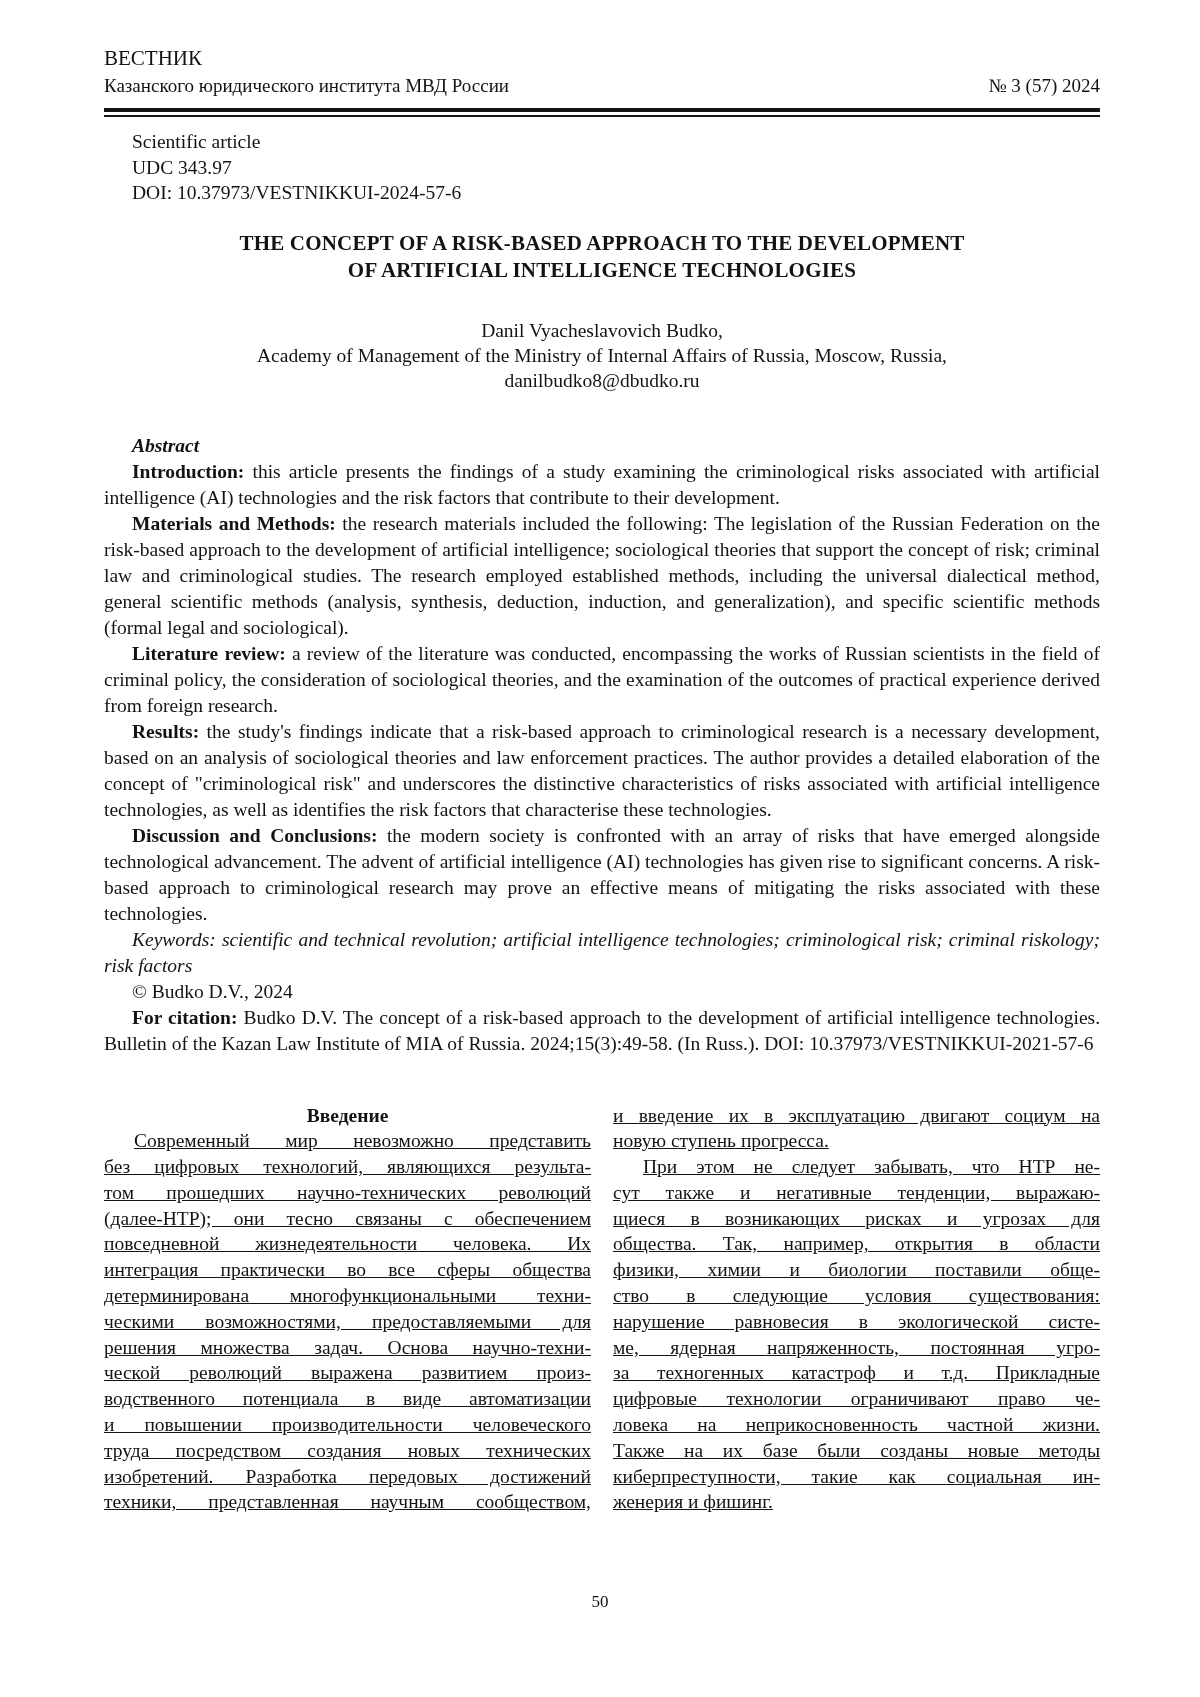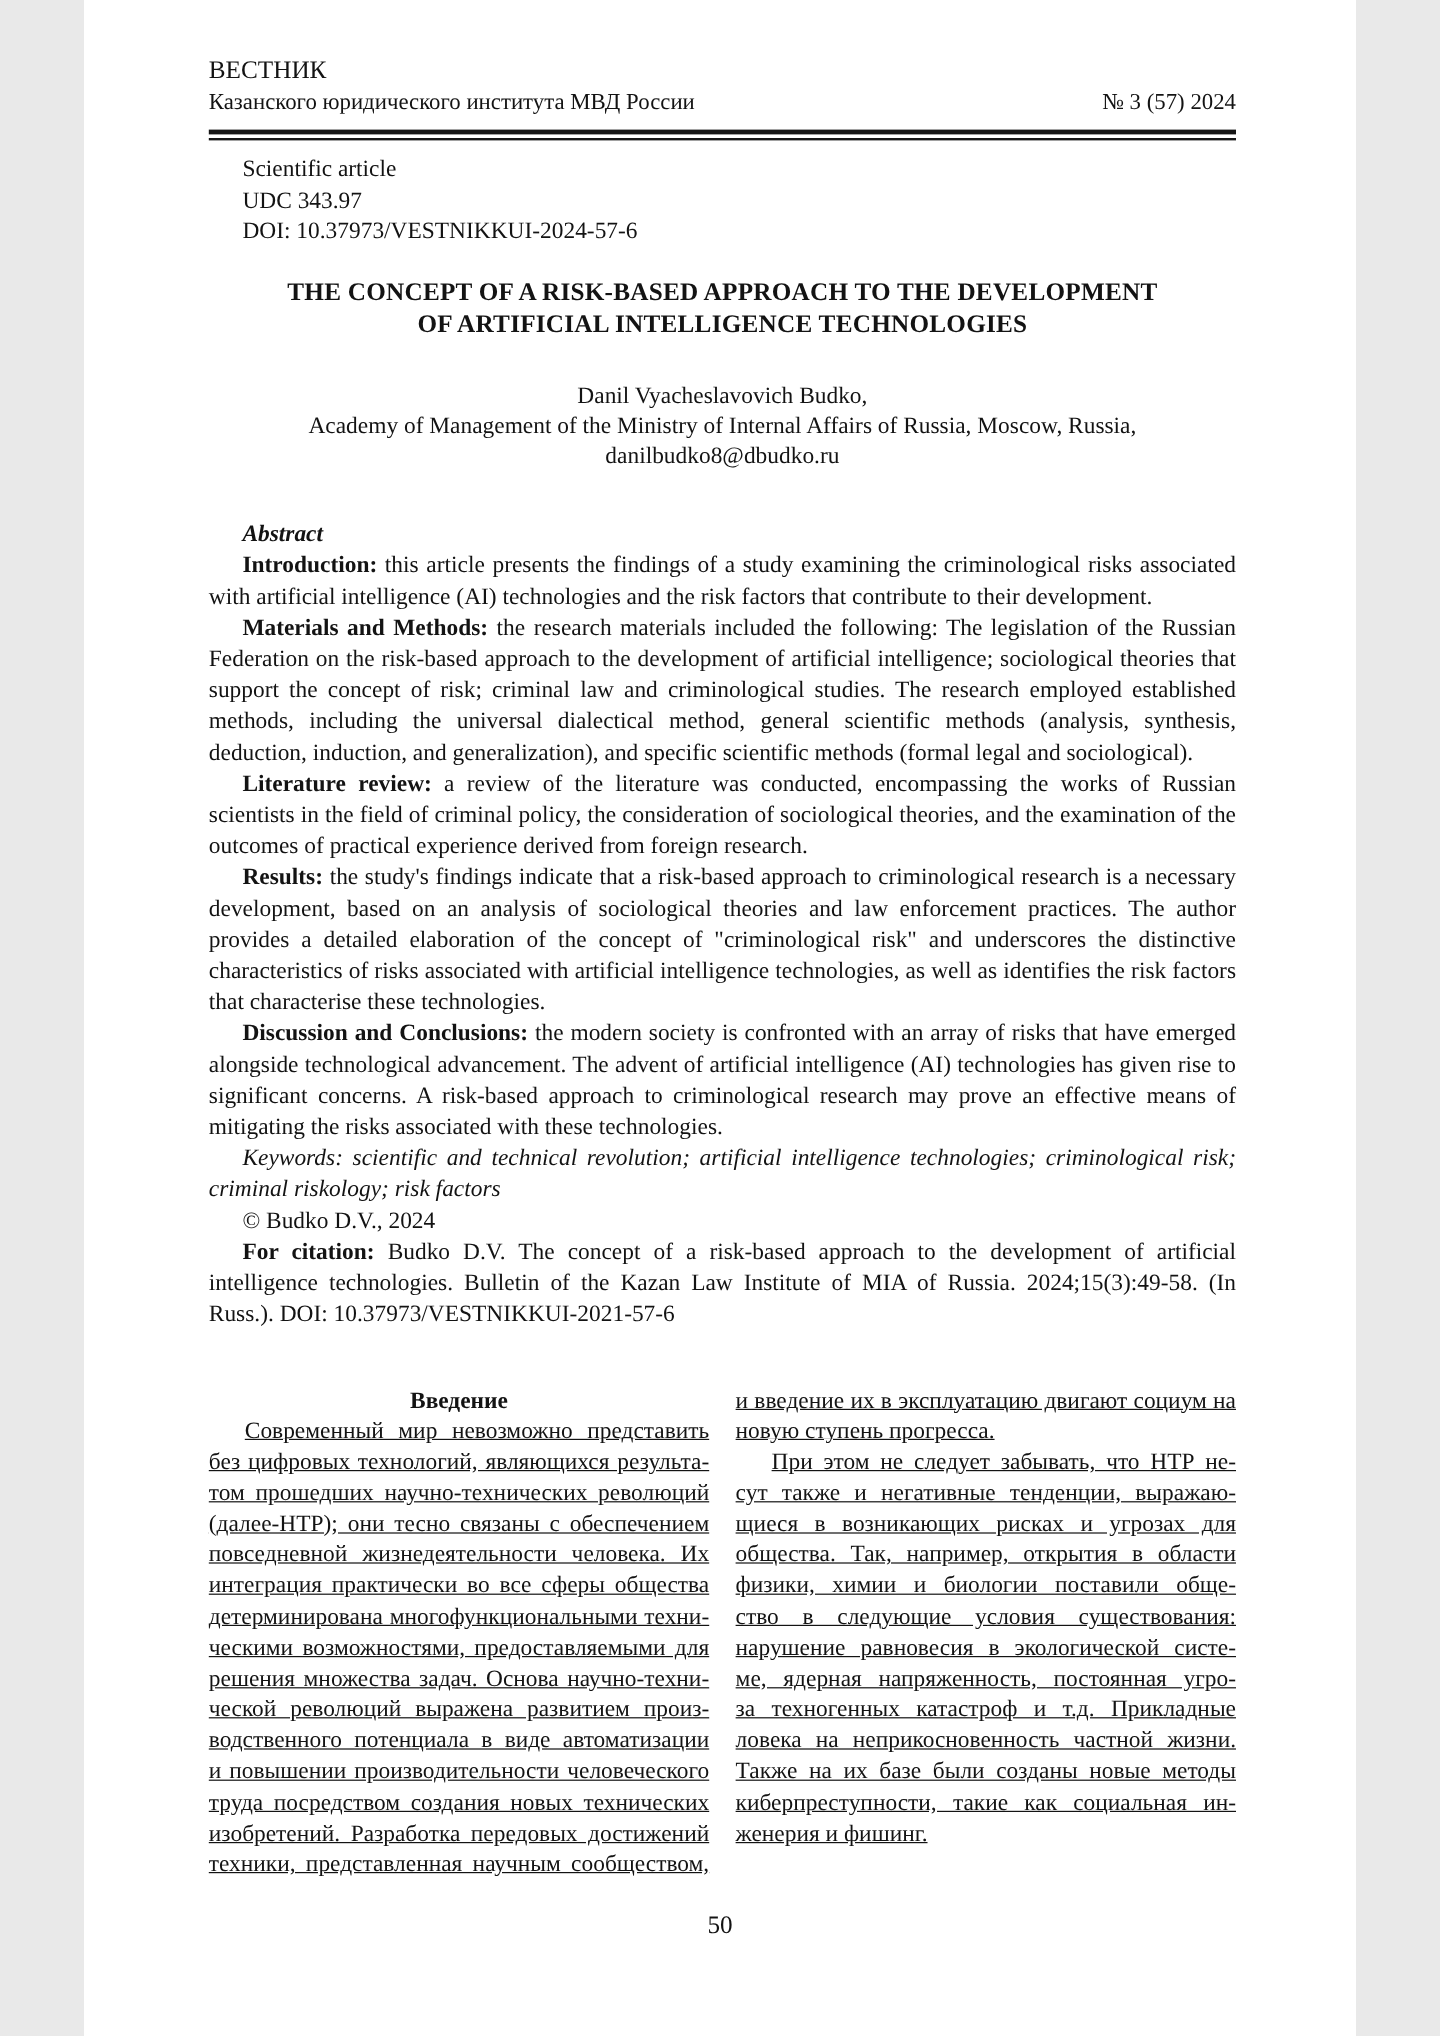--- a/index.html
+++ b/index.html
@@ -1,17 +1,17 @@
 <!DOCTYPE html>
 <html lang="ru"><head>
 <meta charset="utf-8">
 <style>
   html,body{margin:0;padding:0;background:#e9e9e9;}
   .page{
-    width:1060px;height:1697px;background:#ffffff;color:#131313;
+    width:1200px;height:1697px;background:#ffffff;color:#131313;
     position:relative;box-sizing:border-box;
     padding:44px 100px 0 104px;
     font-family:"Liberation Serif","DejaVu Serif",serif;
     overflow:hidden;margin:0 auto;
   }
   
   .jname{font-size:21px;line-height:28px;}
   .jrow{display:flex;justify-content:space-between;align-items:baseline;font-size:19px;line-height:28px;}
   .rule{margin-top:8px;height:3px;border-top:4px solid #151515;border-bottom:2px solid #151515;}
   
@@ -27,21 +27,21 @@
   .kw{font-style:italic;}
   .cp{text-align:left;}
   
   .columns{margin-top:46px;display:flex;gap:22px;font-size:19.5px;}
   .col{width:487px;}
   .col-head{font-weight:bold;text-align:center;line-height:25.8px;}
   .ln{line-height:25.8px;text-align:justify;text-align-last:justify;white-space:nowrap;text-decoration:underline;}
   .ln.end{text-align-last:left;}
   .ln.indent{text-indent:30px;}
   
-  .pageno{position:absolute;left:0;right:0;top:1592px;text-align:center;font-size:21px;}
+  .pageno{position:absolute;left:0;right:0;top:1592px;text-align:center;font-size:17px;}
 </style>
 </head>
 <body>
 
 <div class="page">
 
   <header>
     <div class="jname">ВЕСТНИК</div>
     <div class="jrow">
       <div>Казанского юридического института МВД России</div>
@@ -102,20 +102,21 @@
         <div class="ln end">новую ступень прогресса.</div>
         <div class="ln indent">При этом не следует забывать, что НТР не-</div>
         <div class="ln">сут также и негативные тенденции, выражаю-</div>
         <div class="ln">щиеся в возникающих рисках и угрозах для</div>
         <div class="ln">общества. Так, например, открытия в области</div>
         <div class="ln">физики, химии и биологии поставили обще-</div>
         <div class="ln">ство в следующие условия существования:</div>
         <div class="ln">нарушение равновесия в экологической систе-</div>
         <div class="ln">ме, ядерная напряженность, постоянная угро-</div>
         <div class="ln">за техногенных катастроф и т.д. Прикладные</div>
+        <div class="ln">цифровые технологии ограничивают право че-</div>
         <div class="ln">ловека на неприкосновенность частной жизни.</div>
         <div class="ln">Также на их базе были созданы новые методы</div>
         <div class="ln">киберпреступности, такие как социальная ин-</div>
         <div class="ln end">женерия и фишинг.</div>
       </div>
   </section>
 
   <div class="pageno">50</div>
 
 </div>

